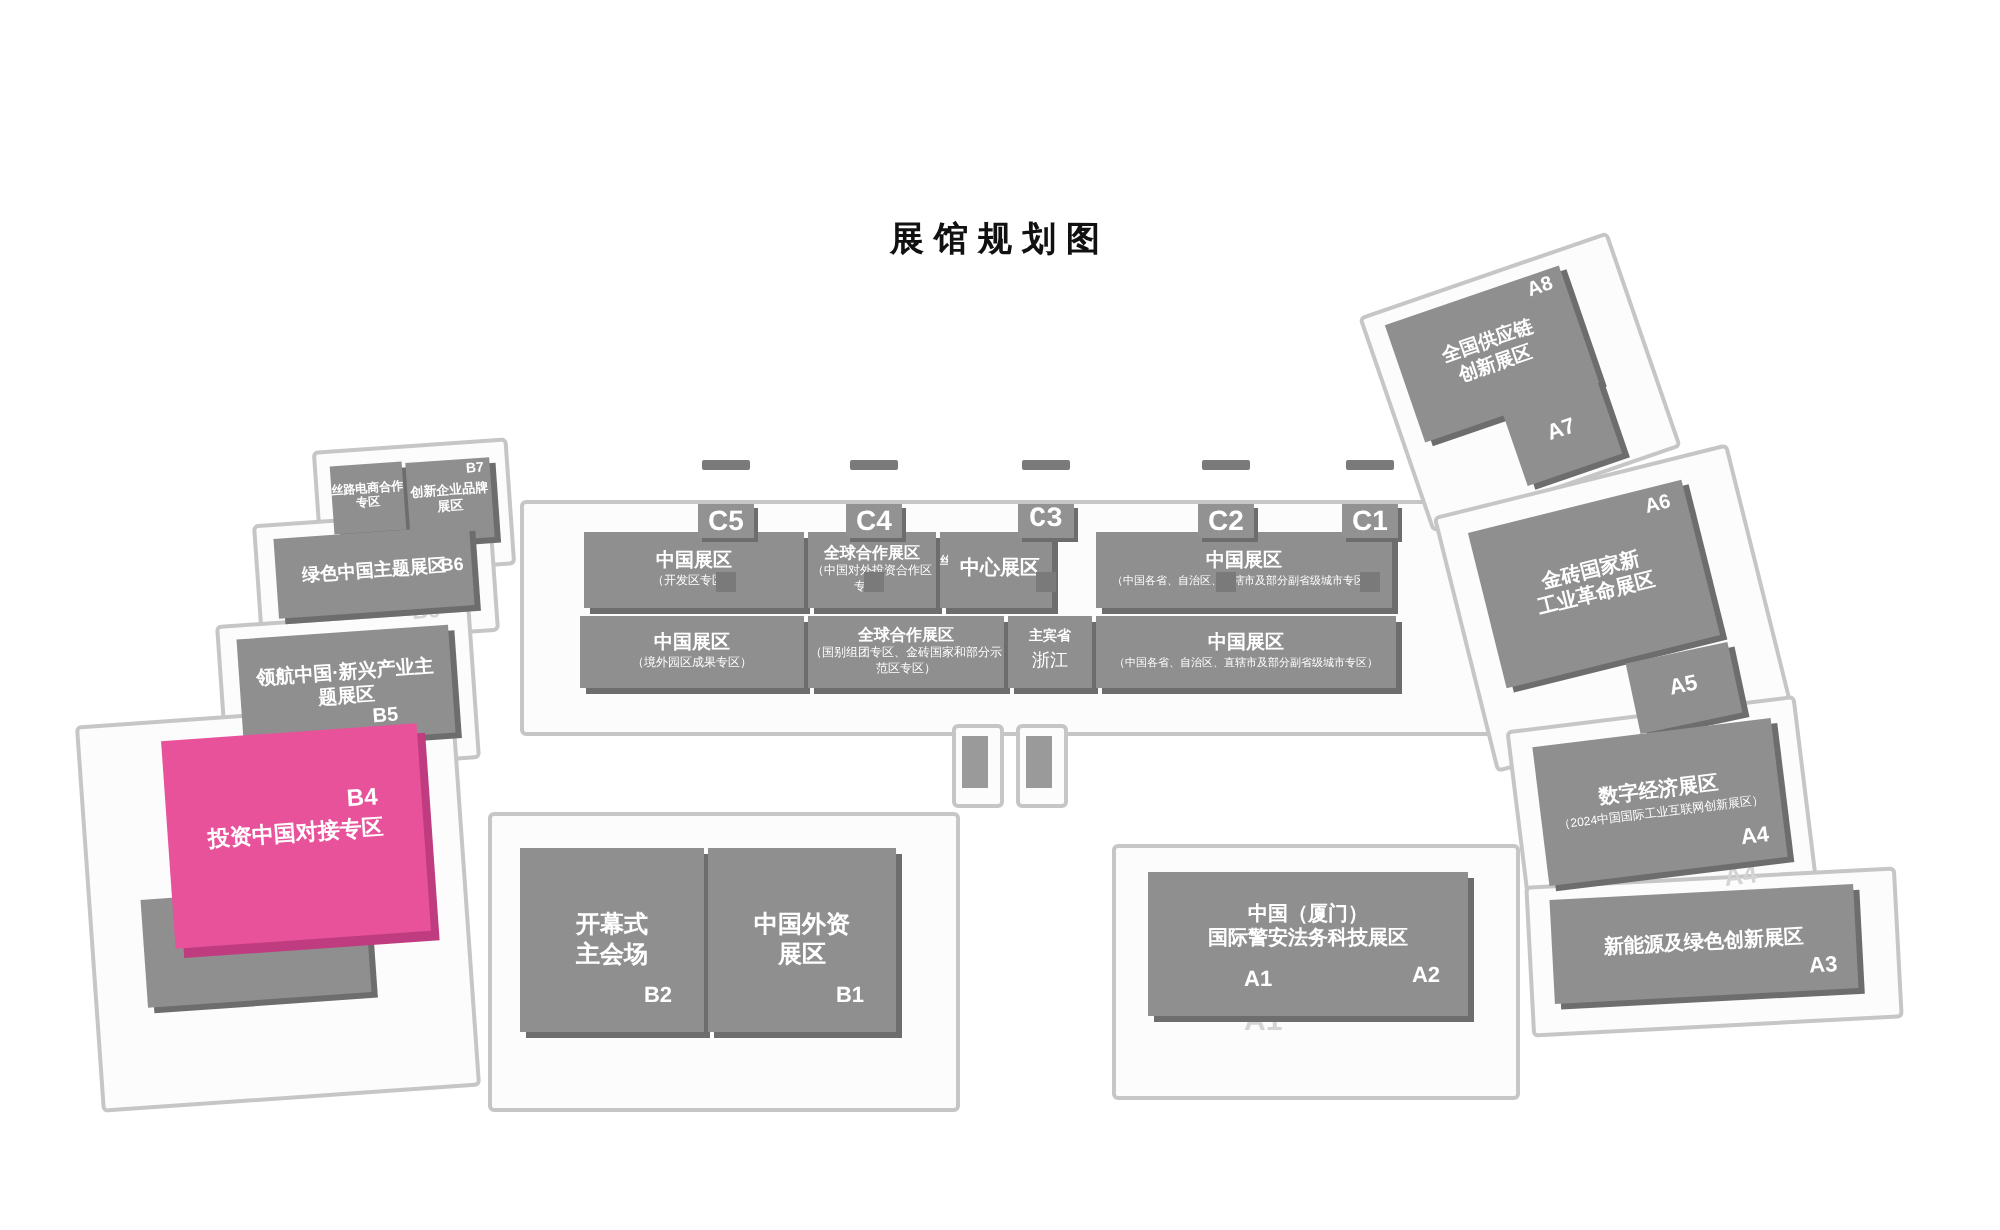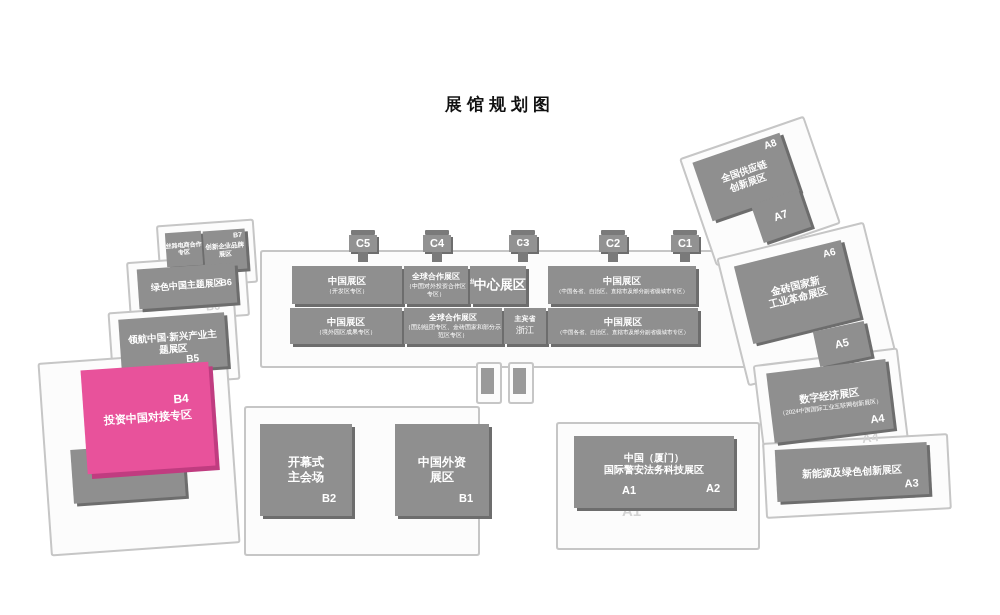--- a/index.html
+++ b/index.html
@@ -1,20 +1,20 @@
 <!DOCTYPE html>
 <html><head>
 <meta charset="utf-8">
 <style>
   html,body{margin:0;padding:0;background:#ffffff;}
   .page{position:relative;width:1000px;height:615px;background:#fff;overflow:hidden;
         font-family:"Liberation Sans","DejaVu Sans",sans-serif;}
   .title{position:absolute;top:36px;left:0;right:0;margin:0;text-align:center;
          font-size:27px;font-weight:900;letter-spacing:3px;color:#111;}
-  .subtitle{position:absolute;top:92px;left:0;right:0;margin:1px;text-align:center;
+  .subtitle{position:absolute;top:92px;left:0;right:0;margin:16px;text-align:center;
             font-size:17px;font-weight:700;letter-spacing:5px;color:#111;}
   .map{position:absolute;left:0;top:0;width:1000px;height:615px;}
 
   
   .platform{position:absolute;background:#fcfcfc;border:2px solid #c6c6c6;border-radius:3px;z-index:1;}
   #pf-b7 {left:158px;top:222px;width:94px;height:60px;transform:rotate(-4deg);}
   #pf-b6 {left:128px;top:258px;width:116px;height:58px;transform:rotate(-4deg);}
   #pf-b5 {left:110px;top:308px;width:124px;height:72px;transform:rotate(-4deg);}
   #pf-b43{left:44px;top:356px;width:186px;height:190px;transform:rotate(-4deg);}
   #pf-center{left:260px;top:250px;width:484px;height:114px;}
@@ -44,31 +44,31 @@
   #h-b7{left:204px;top:230px;width:42px;height:40px;transform:rotate(-4deg);font-size:6.5px;}
   #h-b6{left:138px;top:266px;width:98px;height:40px;transform:rotate(-4deg);font-size:9px;}
   #h-b5{left:120px;top:316px;width:106px;height:54px;transform:rotate(-4deg);font-size:9.5px;padding:0 5px;box-sizing:border-box;}
   #h-b4{left:84px;top:366px;width:128px;height:104px;transform:rotate(-4deg);font-size:11px;
         background:#e8529b;box-shadow:4px 5px 0 #c03c80;z-index:4;}
   #h-b3{left:72px;top:446px;width:112px;height:54px;transform:rotate(-4deg);z-index:2;}
 
   #h-c-dev{left:292px;top:266px;width:110px;height:38px;font-size:9.5px;}
   #h-c-global1{left:404px;top:266px;width:64px;height:38px;font-size:8px;}
   #h-c-silk{left:470px;top:266px;width:22px;height:38px;font-size:5.5px;}
-  #h-c-center{left:474px;top:266px;width:52px;height:38px;font-size:13px;}
+  #h-c-center{left:474px;top:266px;width:52px;height:38px;font-size:10px;}
   #h-c-prov1{left:548px;top:266px;width:148px;height:38px;font-size:9.5px;}
   #h-c-prov1 .sub,#h-c-prov2 .sub{font-size:5.5px;}
   #h-c-overseas{left:290px;top:308px;width:112px;height:36px;font-size:9.5px;}
   #h-c-global2{left:404px;top:308px;width:98px;height:36px;font-size:8px;}
   #h-c-guest{left:504px;top:308px;width:42px;height:36px;font-size:7px;}
   #h-c-guest .sub{font-size:9px;font-weight:normal;}
   #h-c-prov2{left:548px;top:308px;width:150px;height:36px;font-size:9.5px;}
 
   #h-b2{left:260px;top:424px;width:92px;height:92px;font-size:12px;}
-  #h-b1{left:354px;top:424px;width:94px;height:92px;font-size:12px;margin-left:41px;}
+  #h-b1{left:354px;top:424px;width:94px;height:92px;font-size:12px;}
   #h-a12{left:574px;top:436px;width:160px;height:72px;font-size:10px;padding-bottom:16px;box-sizing:border-box;text-align:right;}
 
   #h-a8{left:700px;top:146px;width:92px;height:62px;transform:rotate(-19deg);font-size:9.5px;}
   #h-a7{left:756px;top:196px;width:50px;height:40px;transform:rotate(-19deg);font-size:11px;}
   #h-a6{left:742px;top:252px;width:110px;height:80px;transform:rotate(-14deg);font-size:10px;}
   #h-a5{left:816px;top:326px;width:52px;height:36px;transform:rotate(-12deg);font-size:11px;}
   #h-a4{left:770px;top:366px;width:120px;height:70px;transform:rotate(-7deg);font-size:10px;}
   #h-a3{left:776px;top:446px;width:152px;height:52px;transform:rotate(-3deg);font-size:10px;}
   #h-b7 .code{top:2px;right:3px;font-size:7px;}
   #h-b6 .code{top:14px;right:4px;font-size:9px;}
@@ -95,22 +95,22 @@
   #g-a2{left:700px;top:496px;font-size:15px;}
   #g-a8{left:742px;top:166px;font-size:11px;transform:rotate(-19deg);}
   #g-a7{left:778px;top:228px;font-size:11px;transform:rotate(-19deg);}
   #g-a5{left:830px;top:350px;font-size:11px;transform:rotate(-12deg);}
   #g-a4{left:862px;top:430px;font-size:13px;transform:rotate(-7deg);}
   #g-a3{left:900px;top:486px;font-size:13px;transform:rotate(-3deg);}
 
   
   .cmarker{position:absolute;width:30px;text-align:center;z-index:5;}
   .cmarker .cap{height:5px;background:#7a7a7a;margin:0 3px;border-radius:1px;}
-  .cmarker .body{background:#929292;color:#fff;font-size:11px;font-weight:bold;line-height:17px;
-                 margin:0 1px;box-shadow:2px 2px 0 #6d6d6d;}
+  .cmarker .body{background:#929292;color:#fff;font-size:14px;font-weight:bold;line-height:17px;
+                 margin:17px 1px;box-shadow:2px 2px 0 #6d6d6d;}
   .cmarker .post{width:10px;height:10px;background:#7a7a7a;margin:0 auto;}
   #mk-c5{left:348px;top:230px;} #mk-c4{left:422px;top:230px;} #mk-c3{left:508px;top:230px;font-family:Liberation Mono, monospace;}
   #mk-c2{left:598px;top:230px;} #mk-c1{left:670px;top:230px;}
 </style>
 </head>
 <body>
 
 <div class="page">
   <h2 class="subtitle">展馆规划图</h2>
 

